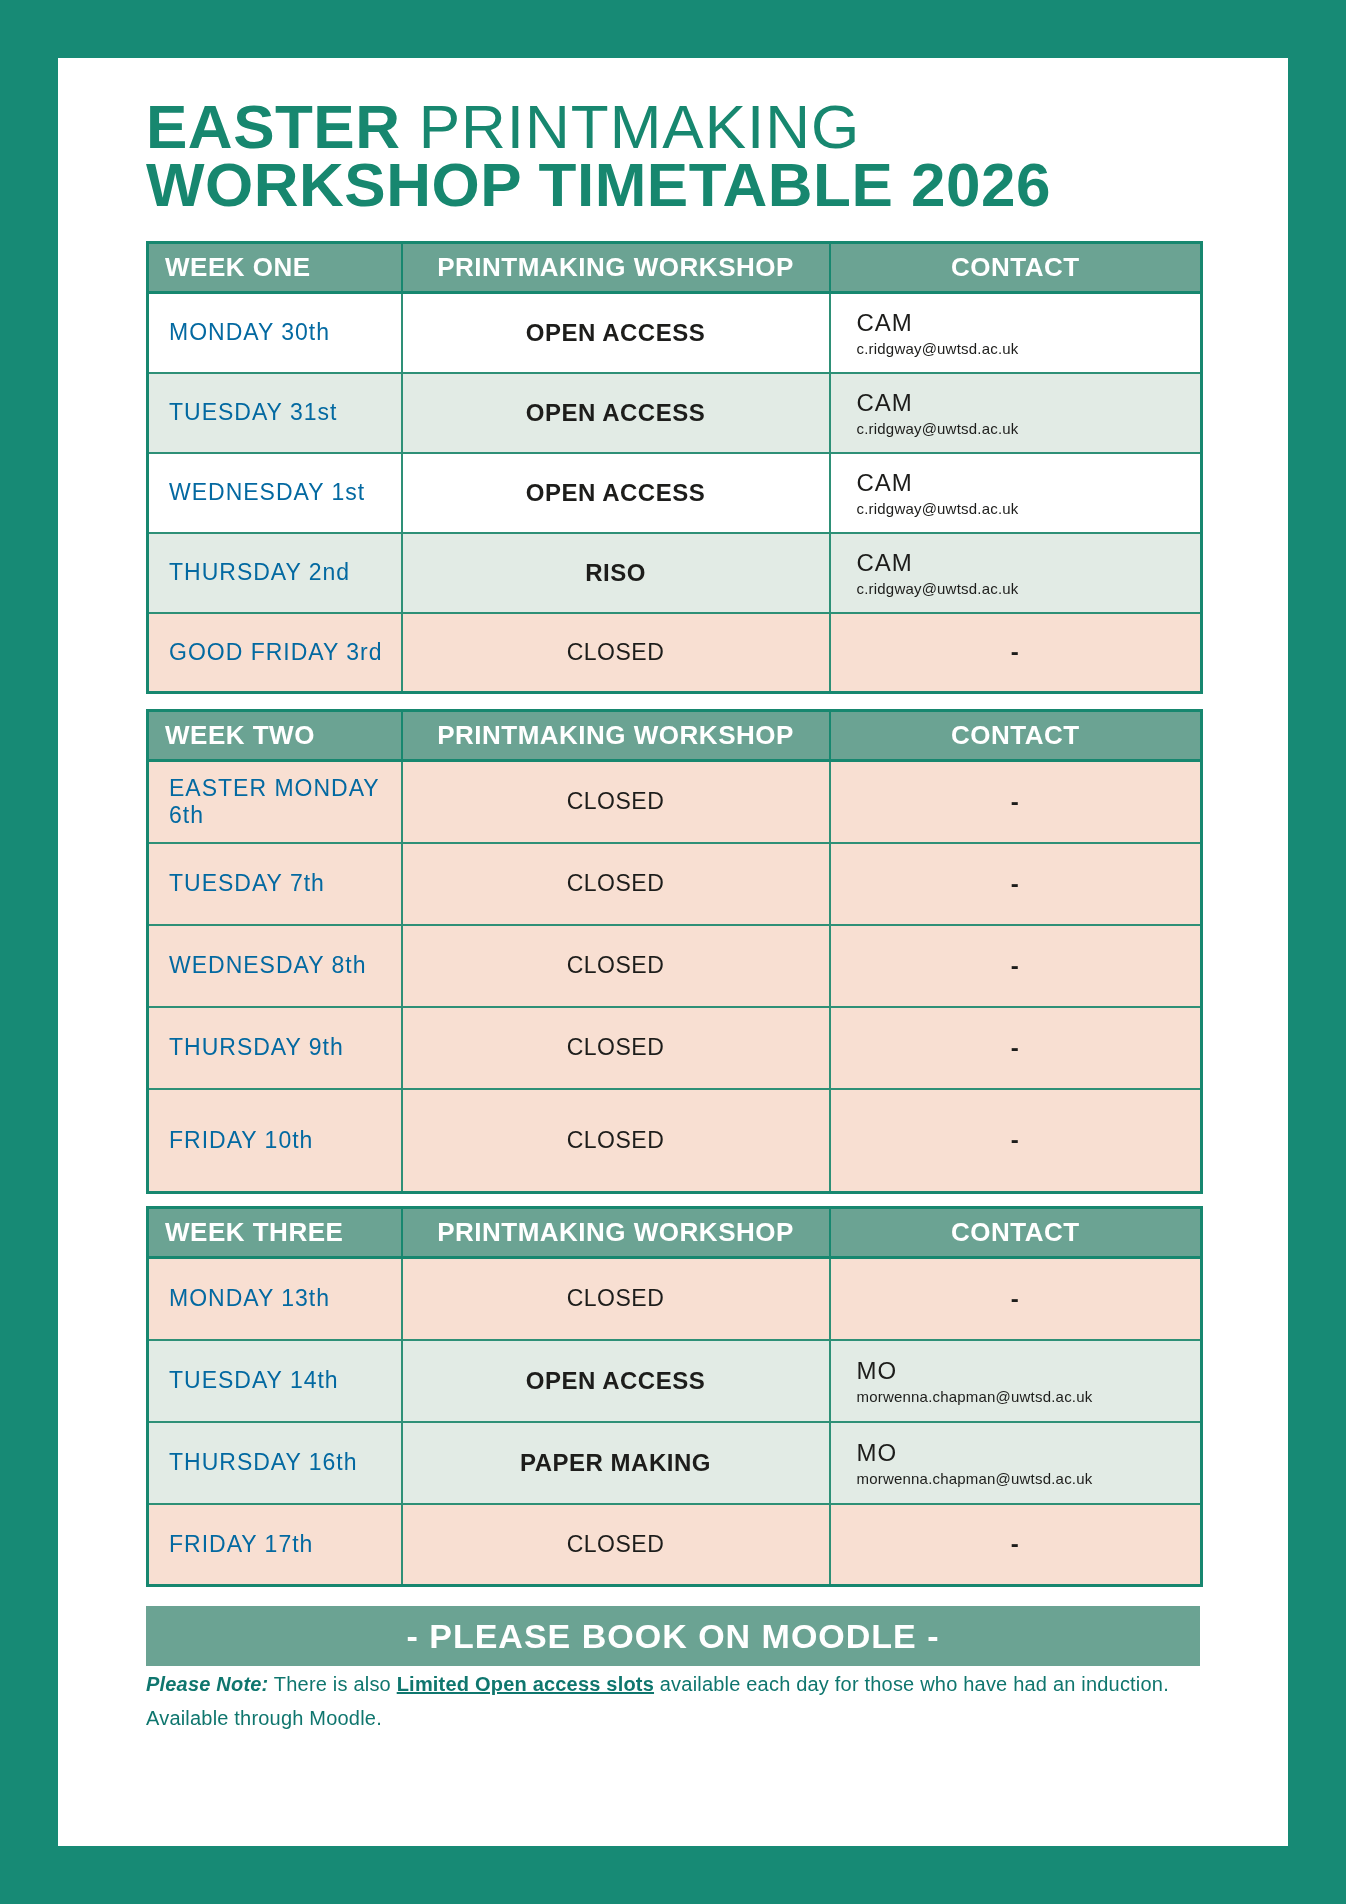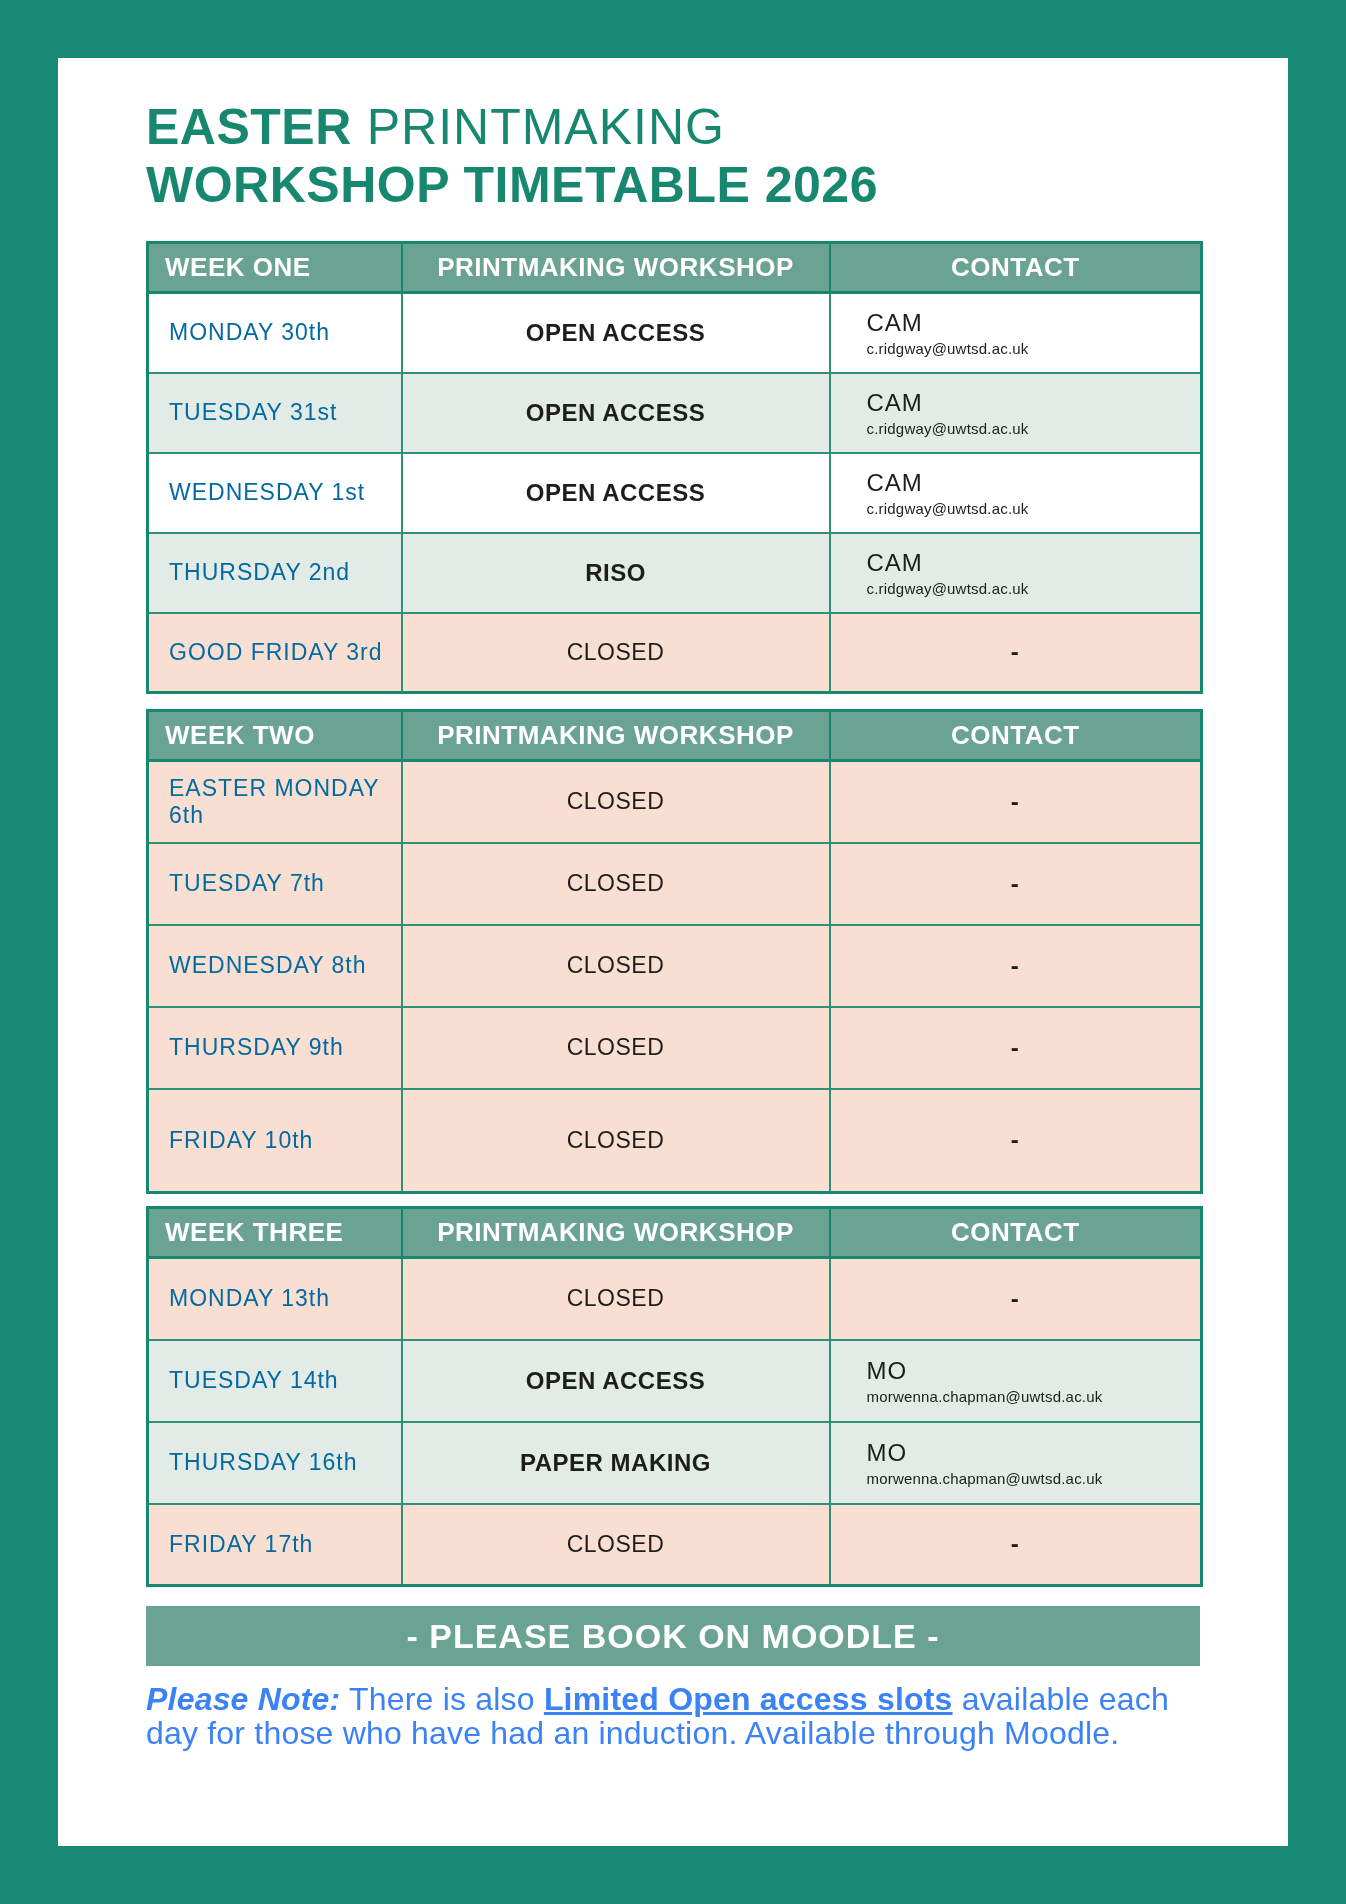--- a/index.html
+++ b/index.html
@@ -11,21 +11,21 @@
     position:relative;
   }
   .page {
     position:absolute; left:58px; top:58px;
     width:1230px; height:1788px;
     background:#ffffff;
     overflow:hidden;
   }
   .content { padding:40px 88px 0 88px; }
 
-  .title { margin:0; color:#17876f; font-size:50px; line-height:58px; font-weight:700; letter-spacing:0.5px; }
+  .title { margin:0; color:#17876f; font-size:62px; line-height:58px; font-weight:700; letter-spacing:0.5px; }
   .title .light { font-weight:400; letter-spacing:1px; }
 
   table.timetable {
     width:1054px; table-layout:fixed;
     border-collapse:collapse;
     border:3px solid #17876f;
   }
   table.timetable th {
     background:#6ba393; color:#ffffff;
     font-size:26px; font-weight:700; letter-spacing:0.5px;
@@ -37,42 +37,42 @@
 
   table.timetable td { border:2px solid #2e9077; vertical-align:middle; }
   .t1 tr.row { height:80px; }
   .t2 tr.row { height:82px; }
   .t2 tr.row-tall { height:104px; }
   .t3 tr.row { height:82px; }
 
   td.day { padding-left:20px; font-size:23px; letter-spacing:1px; color:#0369a1; }
   td.workshop { text-align:center; font-size:23px; letter-spacing:0.5px; color:#1d1d1b; }
   td.workshop.strong { font-weight:700; font-size:24px; }
-  td.contact { padding-left:36px; color:#1d1d1b; }
+  td.contact { padding-left:26px; color:#1d1d1b; }
   td.contact .cname { font-size:24px; letter-spacing:1px; }
   td.contact .cemail { font-size:15px; margin-top:3px; letter-spacing:0.2px; }
   td.contact.dash { text-align:center; padding-left:0; font-size:24px; font-weight:700; }
 
   .bg-white { background:#ffffff; }
   .bg-green { background:#e2ebe5; }
   .bg-peach { background:#f8dfd2; }
 
   .mt-table1 { margin-top:27px; }
   .mt-table2 { margin-top:15px; }
   .mt-table3 { margin-top:12px; }
 
   .banner {
     margin-top:19px; width:1054px; height:60px;
     background:#6ba393; color:#ffffff;
     font-size:34px; font-weight:700; letter-spacing:1px;
     text-align:center; line-height:60px;
   }
   .note {
-    margin-top:16px; width:1040px;
-    color:#3b82f6; font-size:32px; line-height:34px; letter-spacing:0.2px;
+    margin-top:1px; width:1040px;
+    color:#0f766e; font-size:20px; line-height:34px; letter-spacing:0.2px;
   }
   .note .prefix { font-weight:700; font-style:italic; }
   .note .ul { font-weight:700; text-decoration:underline; }
 </style>
 </head>
 <body>
 
 <div class="page">
   <div class="content">
 

